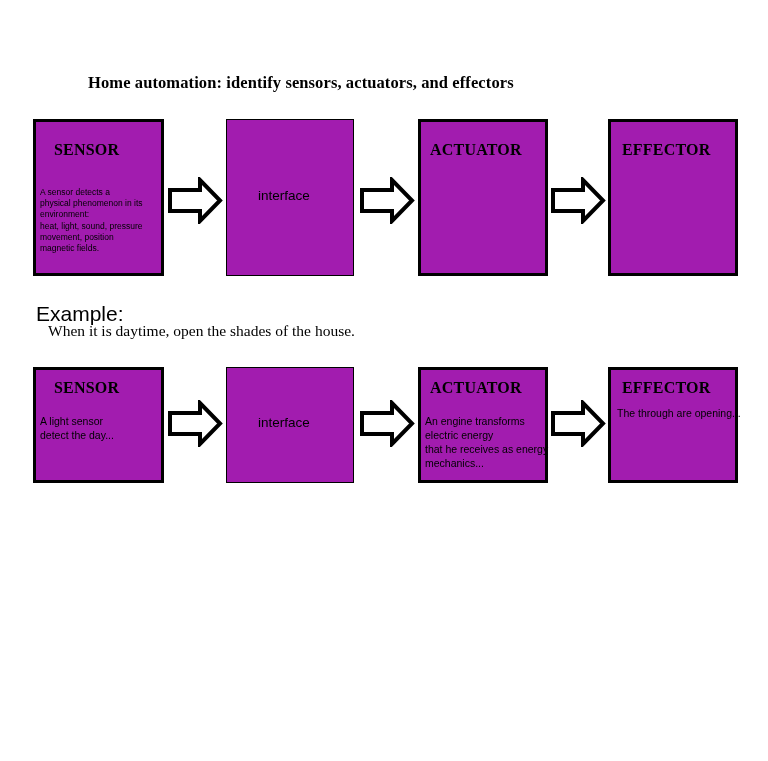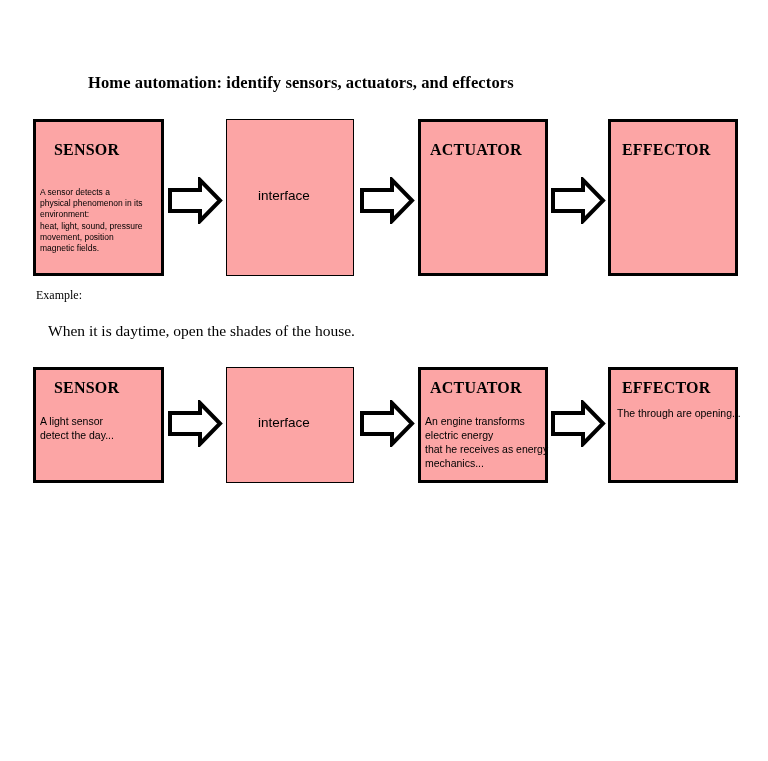--- a/index.html
+++ b/index.html
@@ -43,21 +43,21 @@
     font-family: "Liberation Sans", sans-serif;
     font-size: 11.5px;
     line-height: 17px;
     text-indent: 56px;
     text-align: left;
   }
 
   
   .box {
     position: absolute;
-    background: #fca5a5;
+    background: #a21caf;
     box-sizing: border-box;
   }
   .box.thick {
     border: 3px solid #000000;
   }
   .box.thin {
     border: 1.5px solid #000000;
   }
 
   .box-title {
@@ -89,23 +89,23 @@
   
   .arrow {
     position: absolute;
   }
   .arrow svg { display: block; }
 
   
   .example-label {
     position: absolute;
     left: 36px;
-    top: 288px;
-    font-family: Liberation Serif, serif;
-    font-size: 12px;
+    top: 302px;
+    font-family: Liberation Sans, sans-serif;
+    font-size: 21px;
     white-space: nowrap;
   }
   .example-text {
     position: absolute;
     left: 48px;
     top: 322px;
     font-family: "Liberation Serif", serif;
     font-size: 15.5px;
     white-space: nowrap;
   }

